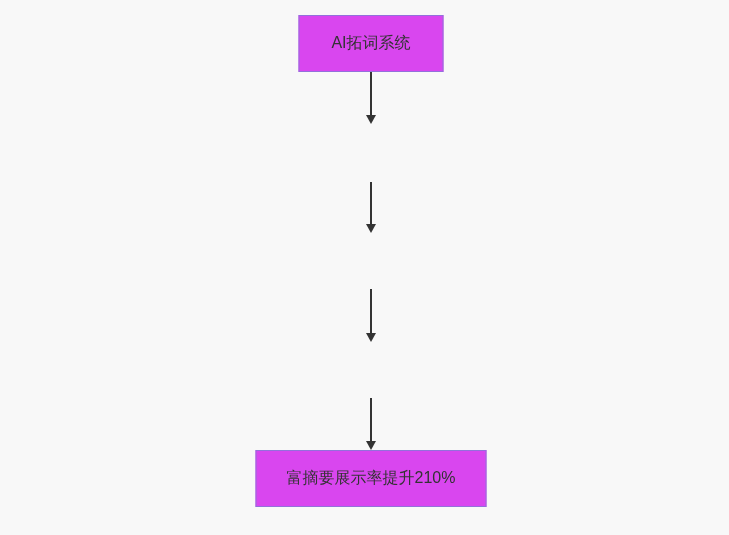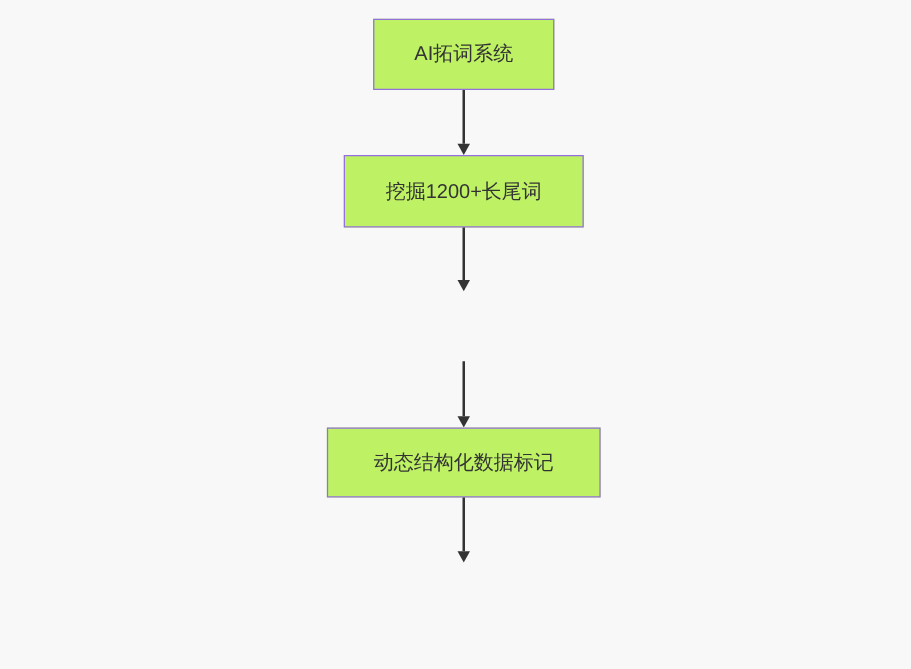--- a/index.html
+++ b/index.html
@@ -15,21 +15,21 @@
   }
   .canvas {
     position: relative;
     width: 729px;
     height: 535px;
   }
   .node {
     position: absolute;
     left: 371px;
     transform: translateX(-50%);
-    background: #bef264;
+    background: #d946ef;
     border: 1px solid #9370DB;
     box-sizing: border-box;
     display: flex;
     align-items: center;
     justify-content: center;
     color: #333333;
     font-size: 16px;
     white-space: nowrap;
   }
   .node-1 { top: 15px;  width: 145px; height: 57px; }
@@ -72,38 +72,35 @@
 
   <div class="node node-1">
     <span>AI拓词系统</span>
   </div>
 
   <div class="edge edge-1">
     <div class="edge-line"></div>
     <div class="edge-head"></div>
   </div>
 
-  <div class="node node-2">
-    <span>挖掘1200+长尾词</span>
-  </div>
 
   <div class="edge edge-2">
     <div class="edge-line"></div>
     <div class="edge-head"></div>
   </div>
 
 
   <div class="edge edge-3">
     <div class="edge-line"></div>
     <div class="edge-head"></div>
   </div>
 
-  <div class="node node-4">
-    <span>动态结构化数据标记</span>
-  </div>
 
   <div class="edge edge-4">
     <div class="edge-line"></div>
     <div class="edge-head"></div>
   </div>
 
+  <div class="node node-5">
+    <span>富摘要展示率提升210%</span>
+  </div>
 
 </div>
 
 </body></html>

